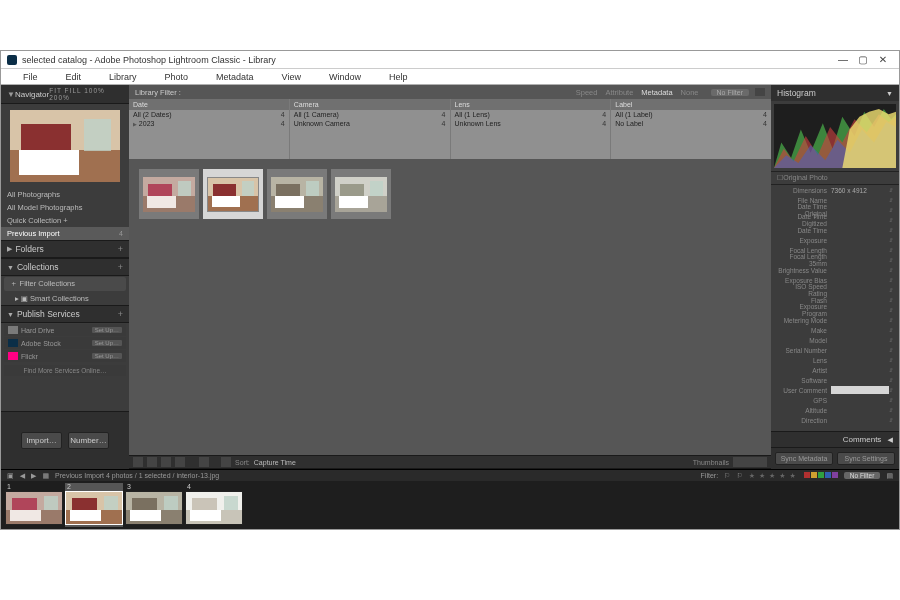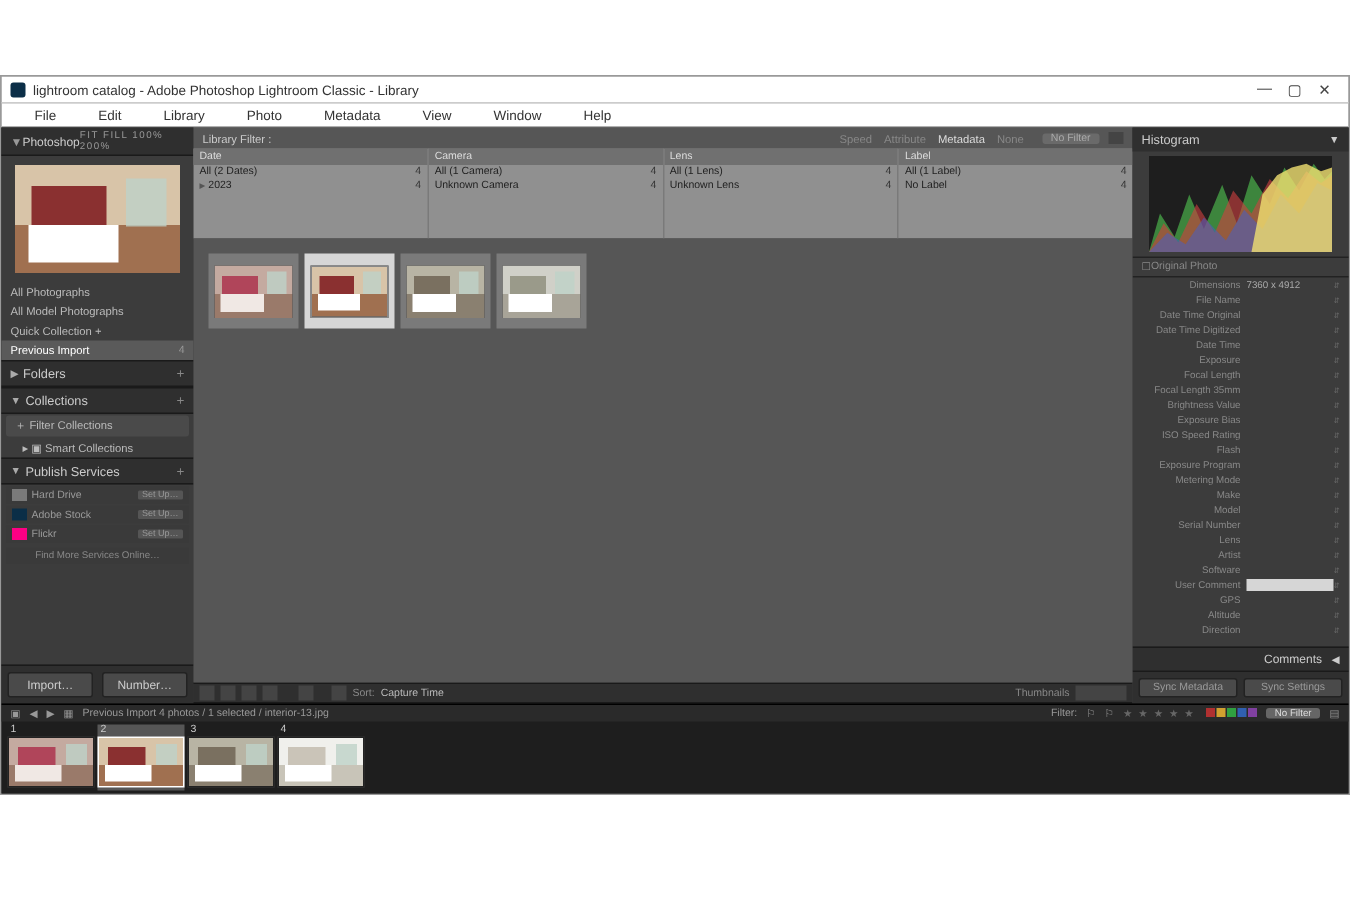--- a/index.html
+++ b/index.html
@@ -7,34 +7,34 @@
 .window { position: absolute; left: 0; top: 50px; right: 0; bottom: 70px; border: 1px solid #999; background: #353535; display: flex; flex-direction: column; }
 .titlebar { height: 18px; background: #fff; display: flex; align-items: center; padding: 0 6px; font-size: 9px; color: #333; border-bottom: 1px solid #ccc; }
 .titlebar .icon { width: 10px; height: 10px; background: #0b2e47; margin-right: 5px; border-radius: 2px; }
 .titlebar .spacer { flex: 1; }
 .titlebar .ctl { width: 20px; text-align: center; color: #444; font-size: 10px; }
 .menubar { height: 16px; background: #fff; display: flex; align-items: center; gap: 12px; padding-left: 6px; font-size: 9px; color: #333; border-bottom: 1px solid #b0b0b0; }
 .menubar span { cursor: default; margin-left: 16px; }
 .body { flex: 1; display: flex; min-height: 0; background: #353535; }
 .panel { background: #3c3c3c; display: flex; flex-direction: column; }
 .left { width: 128px; }
-.right { width: 144px; }
+.right { width: 128px; }
 .center { flex: 1; display: flex; flex-direction: column; min-width: 0; }
 .section-head { background: #2f2f2f; color: #ccc; font-size: 8.5px; padding: 3px 6px; display: flex; align-items: center; border-top: 1px solid #1a1a1a; border-bottom: 1px solid #1a1a1a; }
 .section-head .tri { font-size: 7px; margin-right: 3px; color: #aaa; }
 .section-head .plus { margin-left: auto; font-size: 9px; color: #888; }
 .nav-head { display: flex; align-items: center; padding: 2px 6px; font-size: 8px; color: #999; background: #2f2f2f; border-bottom: 1px solid #1a1a1a; }
 .nav-head .t { color: #ccc; }
 .nav-head .zoom { margin-left: auto; font-size: 6.5px; letter-spacing: 1px; }
 .preview { width: 110px; height: 72px; margin: 6px auto; background: #222; position: relative; overflow: hidden; }
 .list-item { display: flex; align-items: center; padding: 2px 6px; font-size: 7.5px; color: #bbb; }
 .list-item .cnt { margin-left: auto; font-size: 7px; color: #999; }
 .list-item.sel { background: #5a5a5a; color: #fff; }
 .list-item.sub { padding-left: 14px; }
-.btn-row { display: flex; gap: 6px; padding: 4px; background: #2f2f2f; border-top: 1px solid #1a1a1a; }
+.btn-row { display: flex; gap: 6px; padding: 20px; background: #2f2f2f; border-top: 1px solid #1a1a1a; }
 .btn { flex: 1; background: #4a4a4a; color: #ccc; font-size: 8px; text-align: center; padding: 3px 0; border-radius: 2px; border: 1px solid #222; }
 .filter-bar { height: 14px; background: #565656; display: flex; align-items: center; padding: 0 6px; font-size: 7.5px; color: #aaa; }
 .filter-bar .title { color: #ccc; }
 .filter-bar .sp { flex: 1; }
 .filter-bar .tab { margin-left: 8px; color: #888; }
 .filter-bar .tab.active { color: #ddd; }
 .filter-bar .chip { margin-left: 12px; padding: 0px 6px; background: #6a6a6a; border-radius: 2px; font-size: 7px; }
 .filter-bar .sw { width: 10px; height: 8px; background: #444; margin-left: 6px; }
 .meta-cols { height: 60px; background: #909090; display: flex; color: #222; font-size: 7.5px; }
 .meta-col { flex: 1; border-right: 1px solid #7a7a7a; display: flex; flex-direction: column; }
@@ -112,21 +112,21 @@
 
 .histogram svg { width: 100%; height: 100%; display: block; }
 </style>
 </head>
 <body>
 
 <div class="window">
 
   <div class="titlebar">
     <div class="icon"></div>
-    <span>lightroom catalog - Adobe Photoshop Lightroom Classic - Library</span>
+    <span>selected catalog - Adobe Photoshop Lightroom Classic - Library</span>
     <div class="spacer"></div>
     <span class="ctl">—</span>
     <span class="ctl">▢</span>
     <span class="ctl">✕</span>
   </div>
 
   <div class="menubar" id="menubar">
       <span>File</span>
       <span>Edit</span>
       <span>Library</span>
@@ -135,21 +135,21 @@
       <span>View</span>
       <span>Window</span>
       <span>Help</span>
     </div>
 
   <div class="body">
 
     <div class="panel left">
       <div class="nav-head">
         <span class="tri">▼</span>
-        <span class="t">Photoshop</span>
+        <span class="t">Navigator</span>
         <span class="zoom">FIT  FILL  100%  200%</span>
       </div>
       <div class="preview">
         <div class="rt warm">
             <div class="wall"></div>
             <div class="floor"></div>
             <div class="head"></div>
             <div class="bed"></div>
             <div class="win"></div>
           </div>

